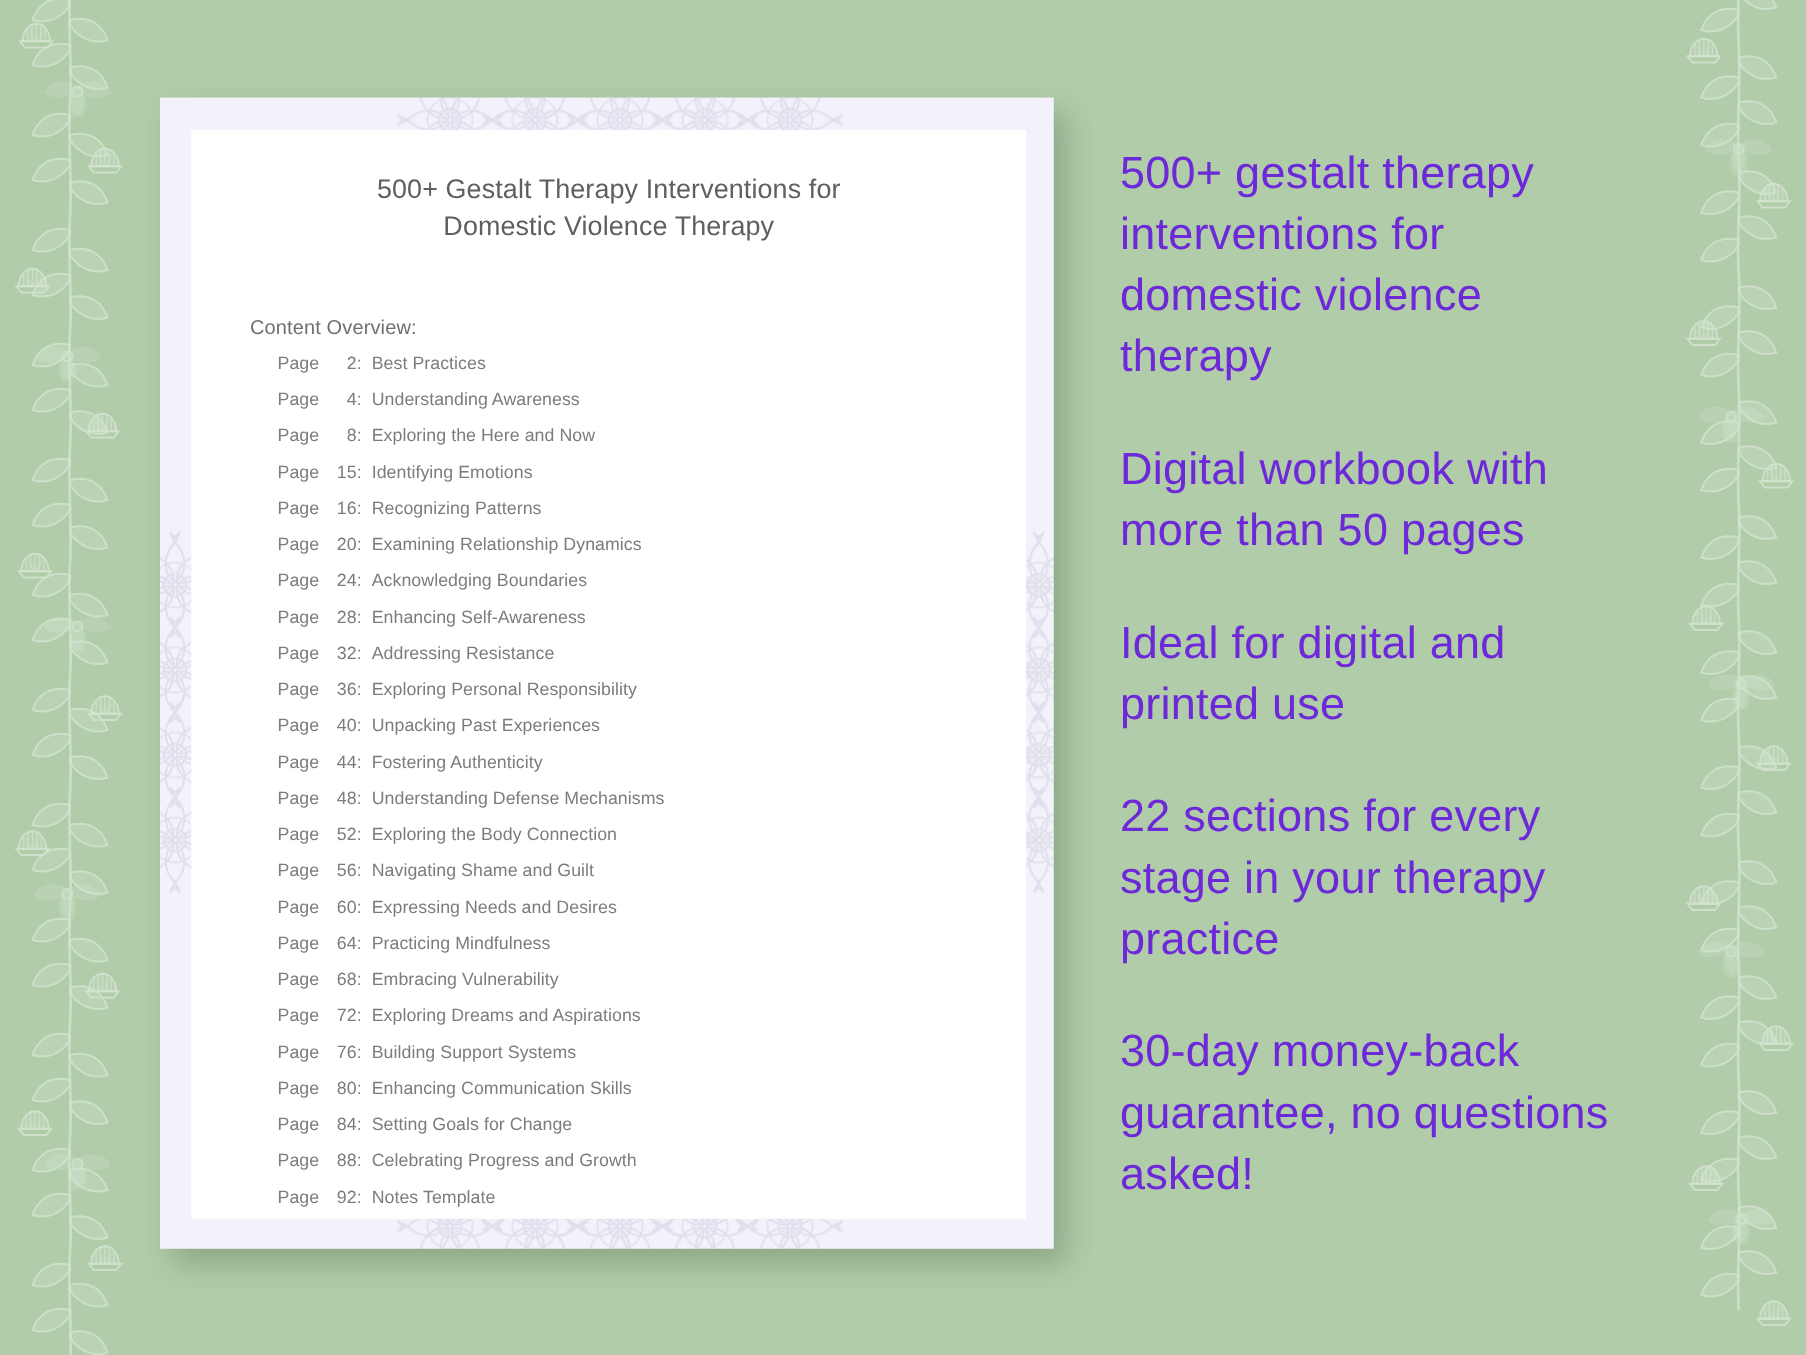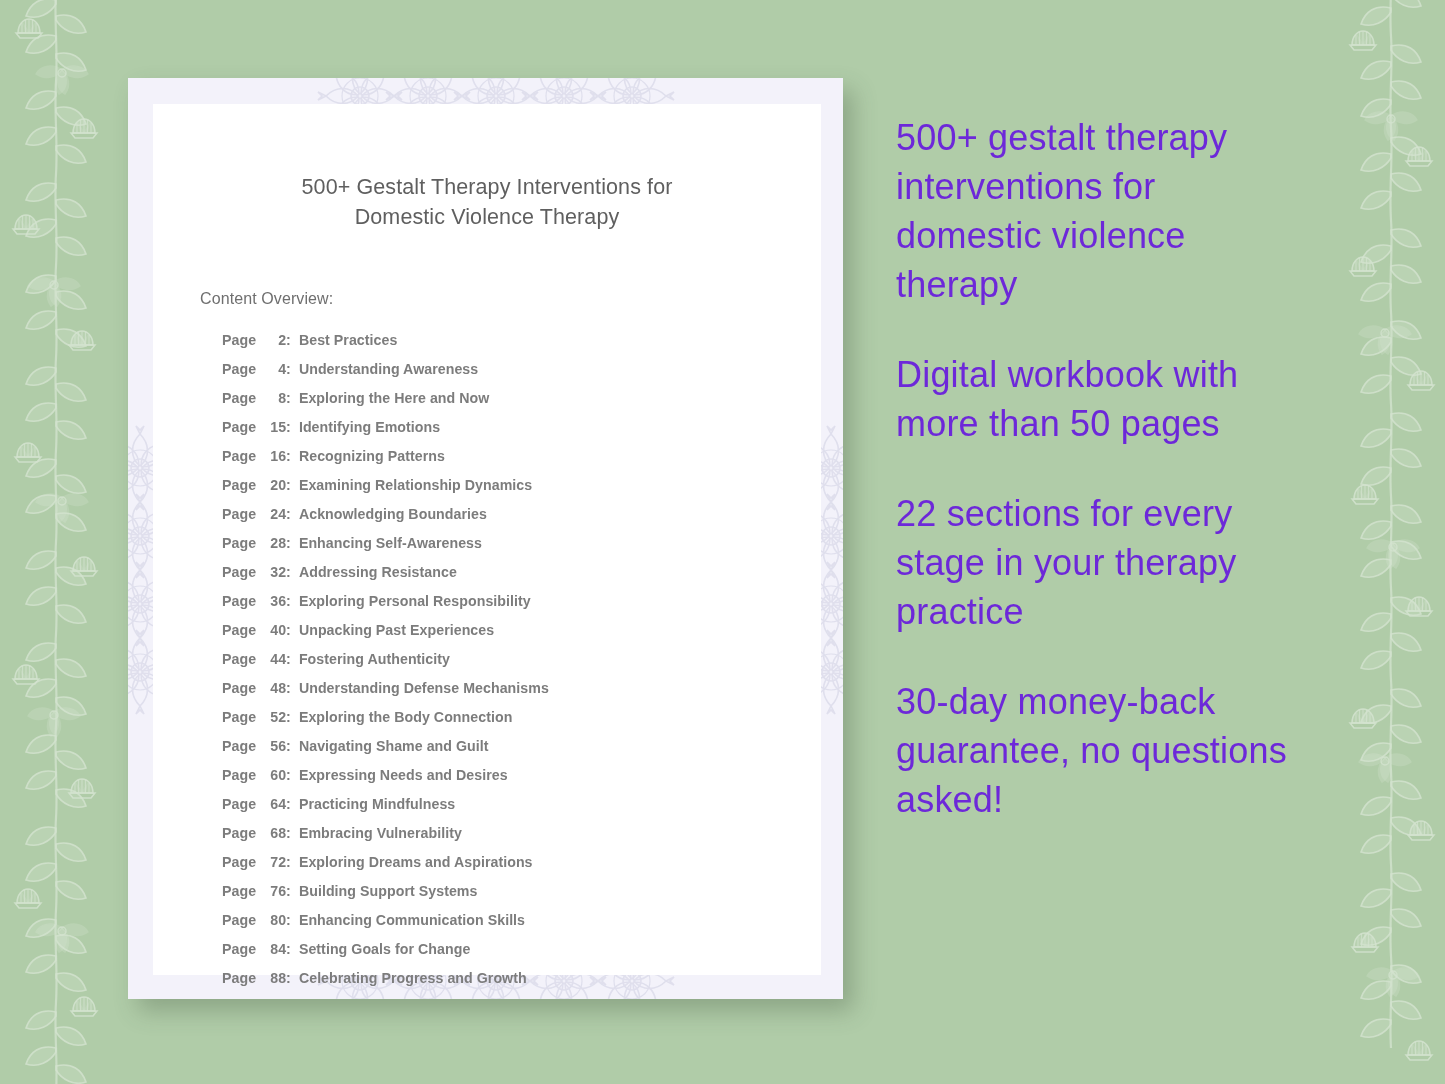--- a/index.html
+++ b/index.html
@@ -44,43 +44,42 @@
 
   .page {
     position:absolute;
     left:25px; top:26px;
     width:668px; height:871px;
     background:#ffffff;
     z-index:2;
   }
 
   .page-title {
-    margin-top:68px;
+    margin-top:32px;
     text-align:center;
     font-size:21.5px;
     line-height:30px;
     color:#5f5f5f;
     font-weight:400;
     letter-spacing:.1px;
     padding:0 34px;
   }
 
   .overview-label {
     margin-top:58px;
     padding-left:47px;
     font-size:16px;
     color:#6f6f6f;
     letter-spacing:.1px;
   }
 
   .toc {
-    margin-top:24px;
+    margin-top:11px;
     padding-left:69px;
     list-style:none;
-    font-weight:bold;
   }
   .toc li {
     display:flex;
     align-items:baseline;
     height:29px;
     font-size:14.2px;
     color:#7c7c7c;
     letter-spacing:.05px;
   }
   .toc .pg-word   { }
@@ -416,15 +415,16 @@
           <span class="pg-label">Notes Template</span>
         </li>
       </ul>
 
   </div>
 </div>
 
 <div class="promo" id="promo-col">
     <p>500+ gestalt therapy interventions for domestic violence therapy</p>
     <p>Digital workbook with more than 50 pages</p>
+    <p>Ideal for digital and printed use</p>
     <p>22 sections for every stage in your therapy practice</p>
     <p>30-day money-back guarantee, no questions asked!</p>
   </div>
 
 </body></html>

